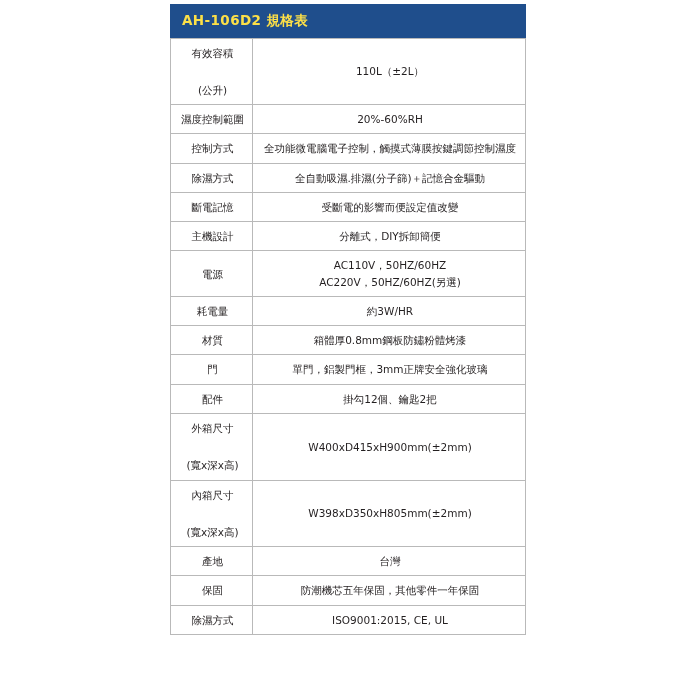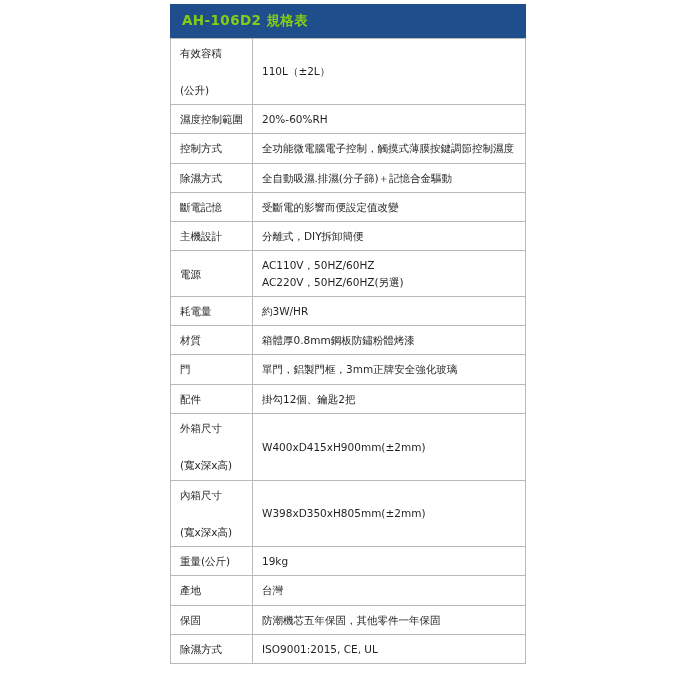--- a/index.html
+++ b/index.html
@@ -14,33 +14,34 @@
     font-family: "DejaVu Sans", "Liberation Sans", sans-serif;
   }
   #spec-wrap {
     position: absolute;
     left: 170px;
     top: 4px;
     width: 356px;
   }
   .spec-header {
     background: #1f4e8c;
-    color: #84cc16;
+    color: #fde047;
     font-size: 13.5px;
     font-weight: bold;
     padding: 7px 0 7px 11px;
     letter-spacing: 0.4px;
     line-height: 1.3;
     border: 1px solid #1f4e8c;
     box-sizing: border-box;
   }
   table.spec {
     border-collapse: collapse;
     width: 100%;
     table-layout: fixed;
+    text-align: center;
   }
   table.spec td {
     border: 1px solid #b9b9b9;
     font-size: 10.5px;
     color: #231f20;
     vertical-align: middle;
     line-height: 1.55;
     padding: 6px 7px 6px 9px;
     box-sizing: border-box;
   }
@@ -142,24 +143,20 @@
       </tr>
 
       <tr>
         <td class="label">
           <span class="vline">內箱尺寸</span>
           <span class="sub">(寬x深x高)</span>
         </td>
         <td class="value">W398xD350xH805mm(±2mm)</td>
       </tr>
 
-      <tr>
-        <td class="label">重量(公斤)</td>
-        <td class="value">19kg</td>
-      </tr>
 
       <tr>
         <td class="label">產地</td>
         <td class="value">台灣</td>
       </tr>
 
       <tr>
         <td class="label">保固</td>
         <td class="value">防潮機芯五年保固，其他零件一年保固</td>
       </tr>

